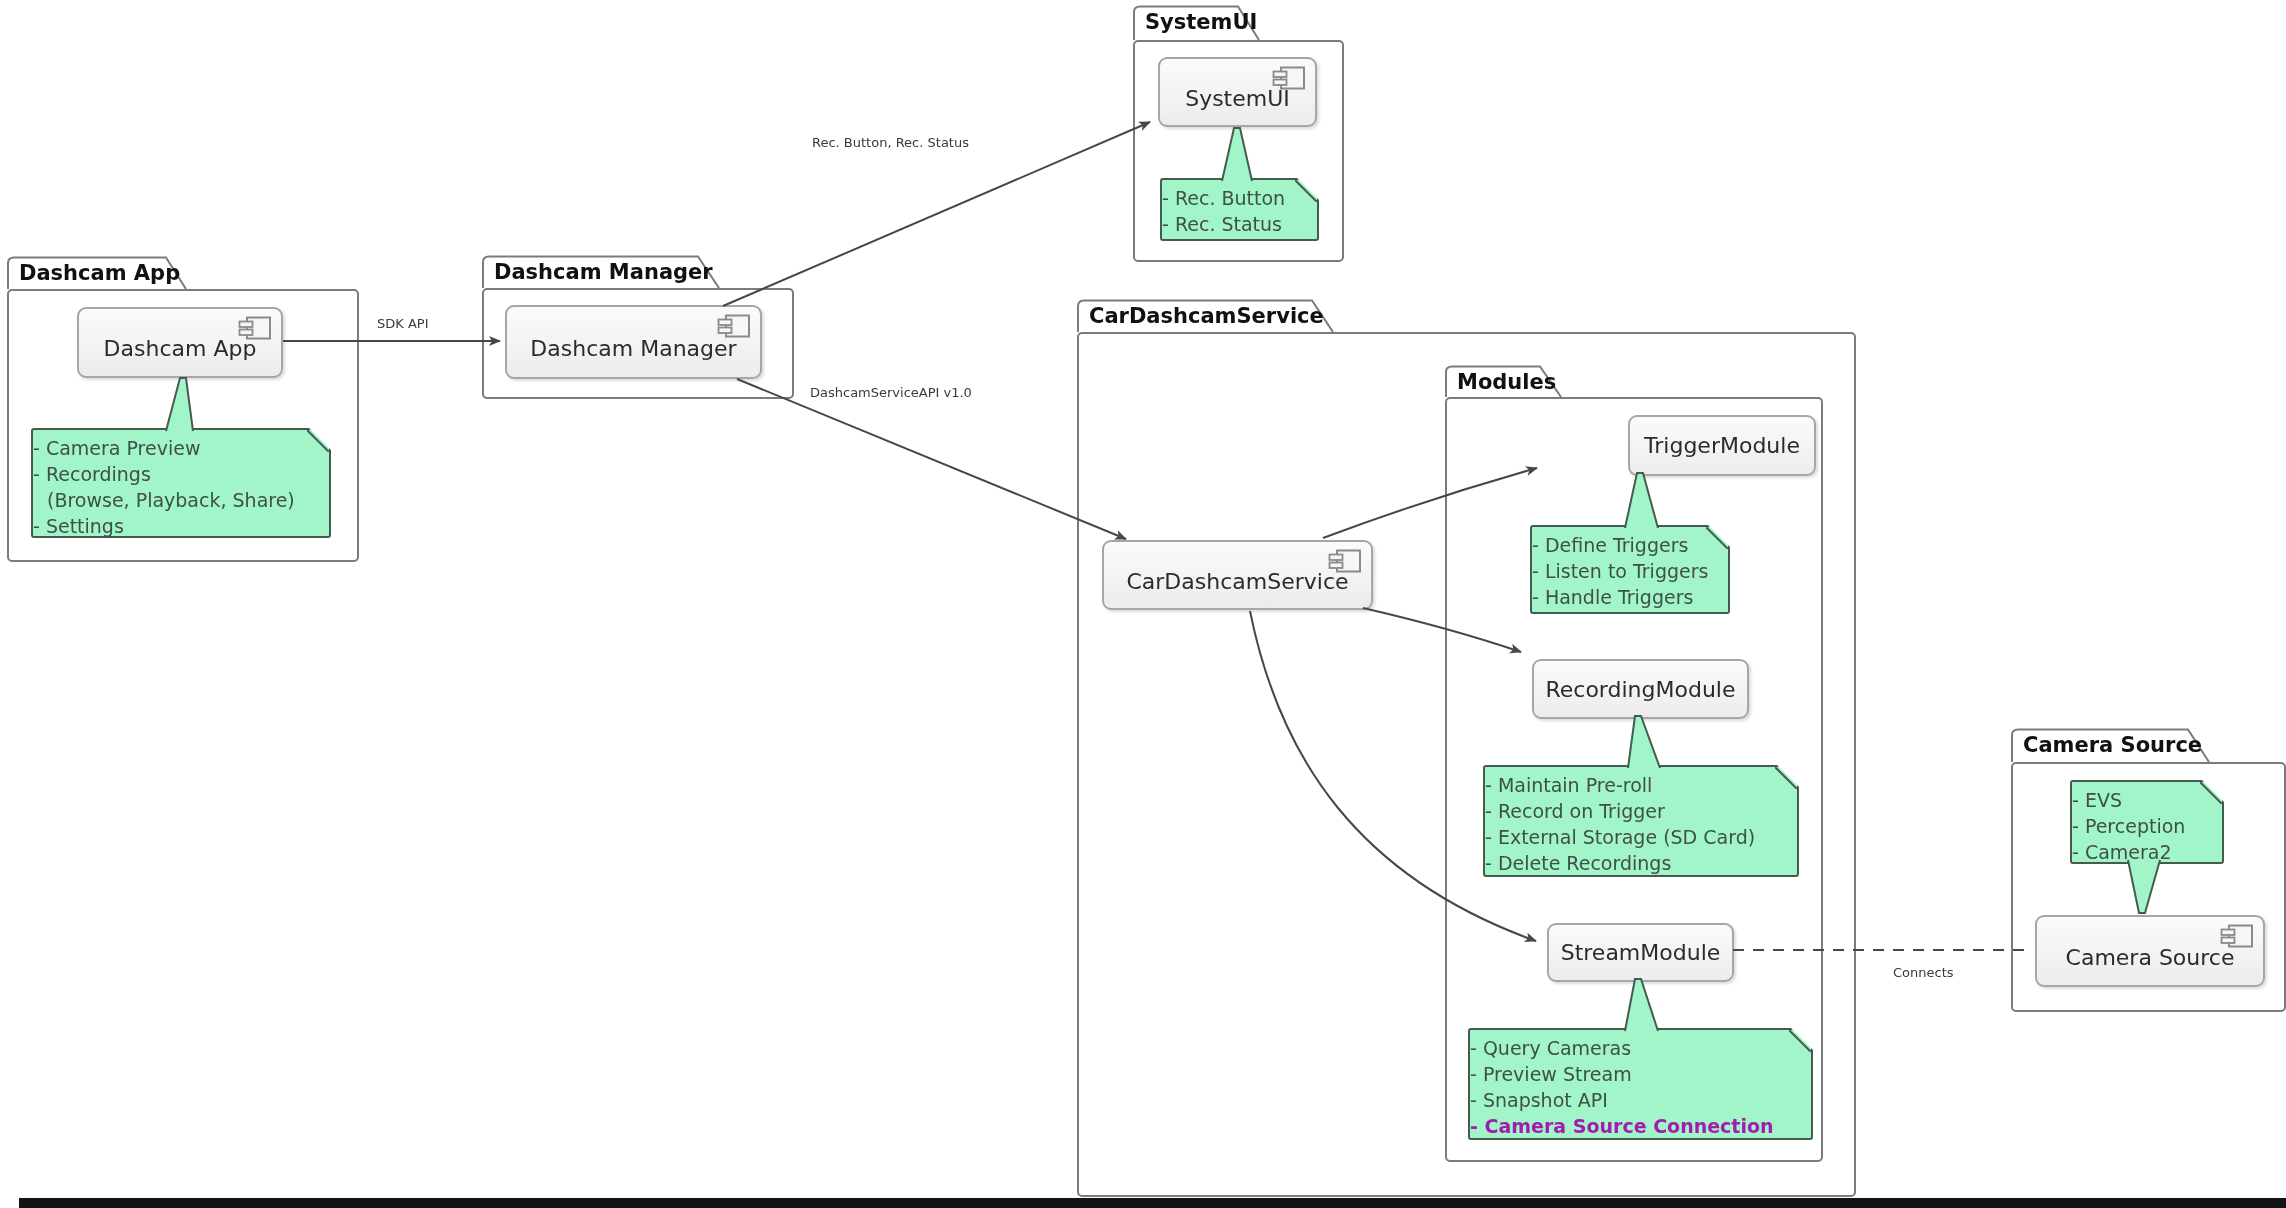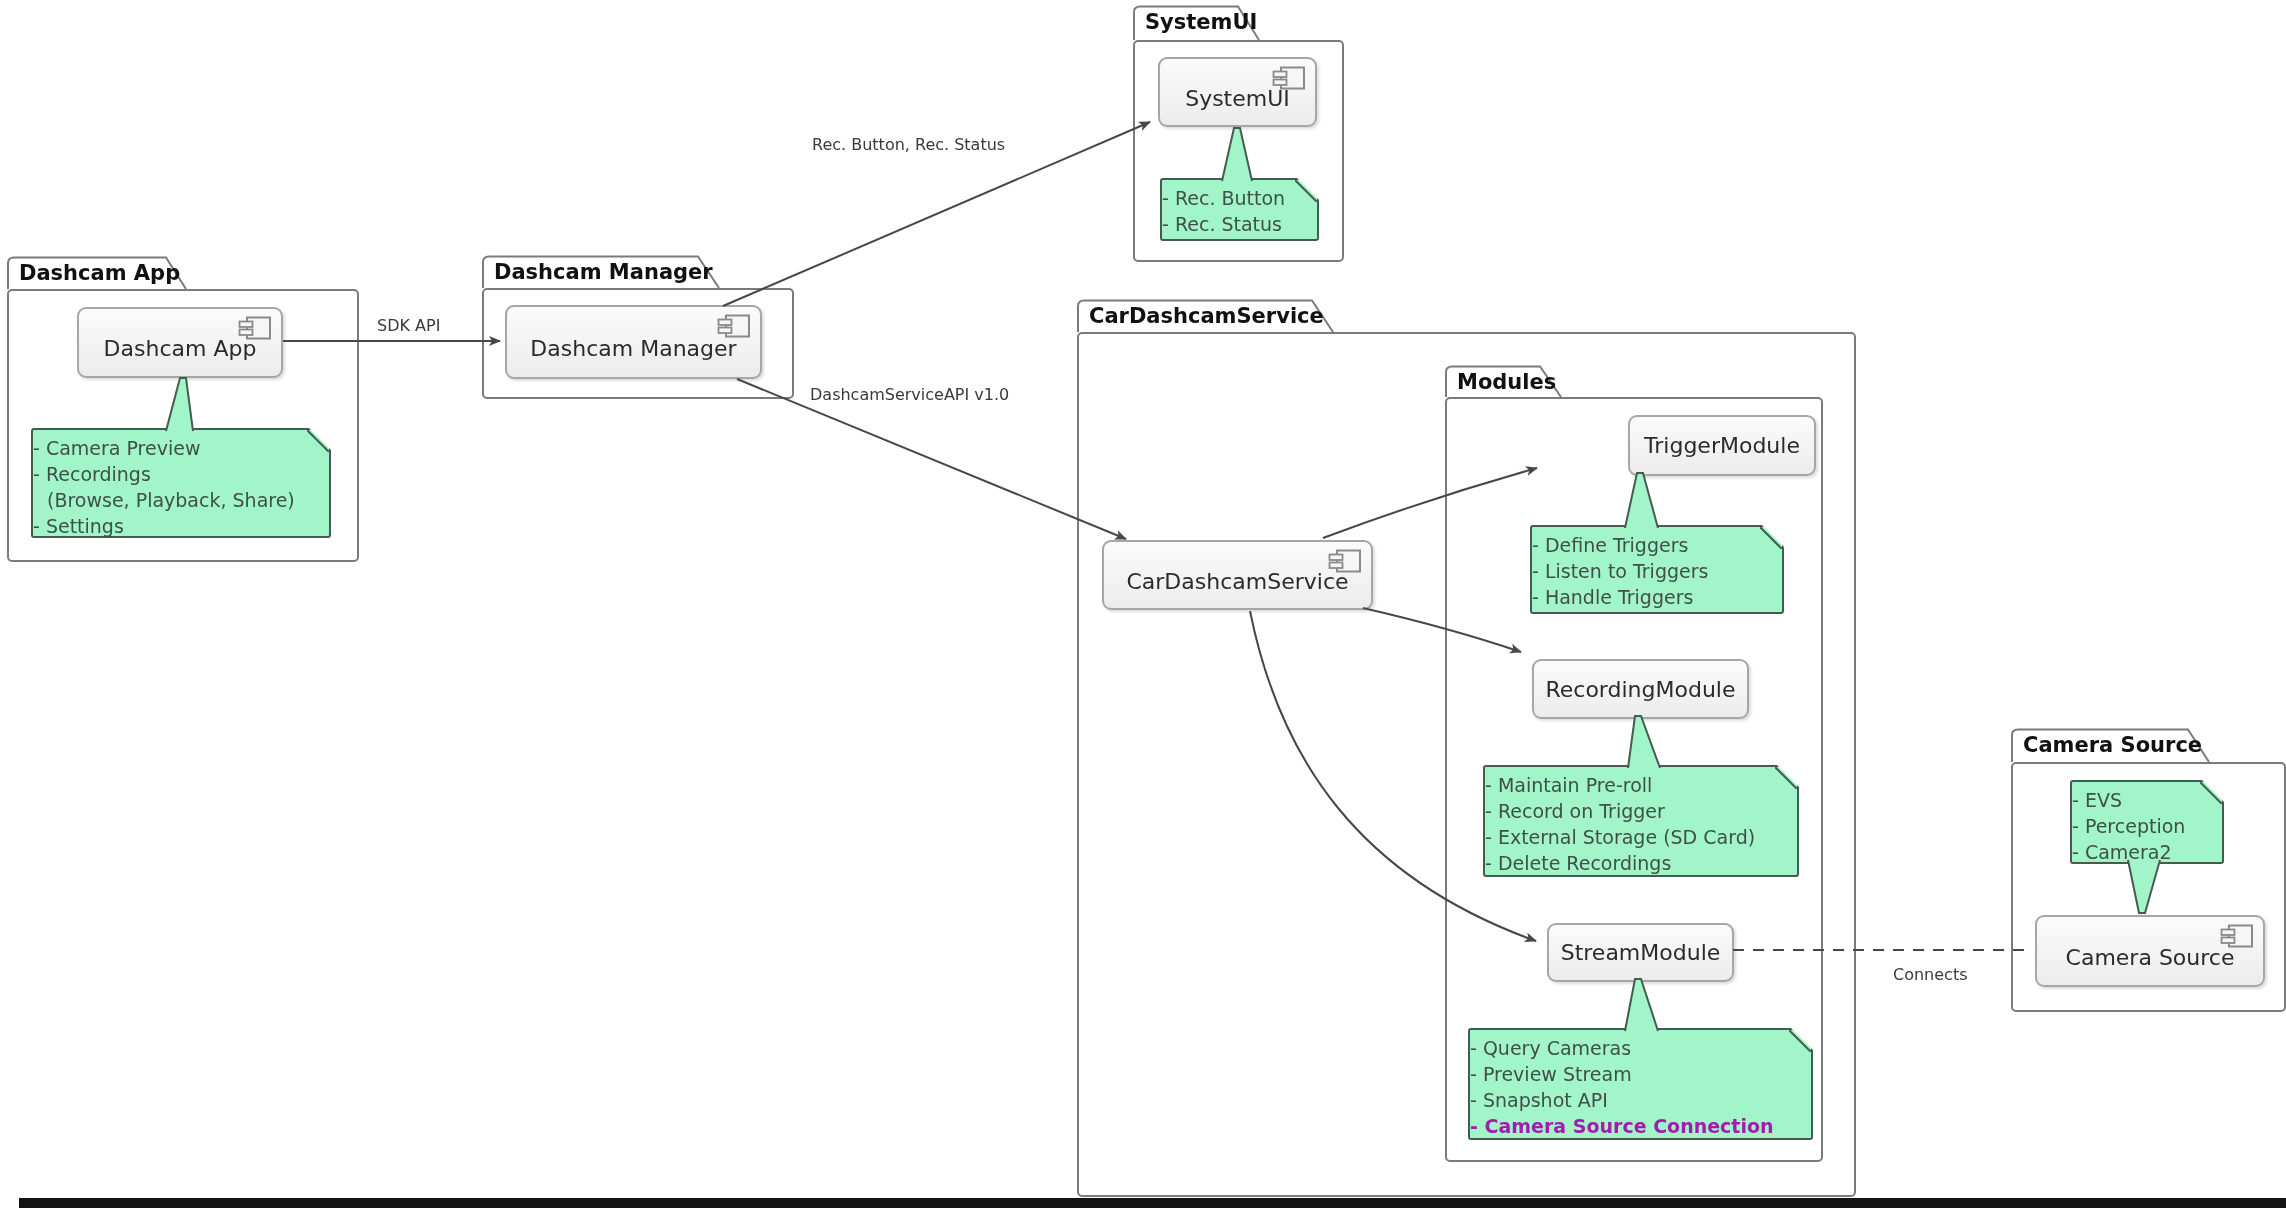--- a/index.html
+++ b/index.html
@@ -33,21 +33,21 @@
     position:absolute; background:#a2f5c9;
     border:2px solid #455b50; border-radius:3px;
     color:#3e5047; font-size:19px; line-height:26px;
     padding:5px 0; box-sizing:border-box; white-space:nowrap;
   }
   .note .indent { padding-left:14px; }
   .note .bold { font-weight:bold; color:#a21caf; }
   .note .fold { position:absolute; top:-2px; right:-2px; }
   
   .elabel {
-    position:absolute; font-size:16px; color:#3a3a3a; white-space:nowrap;
+    position:absolute; font-size:13px; color:#3a3a3a; white-space:nowrap;
   }
   
   #edges { position:absolute; left:0; top:0; pointer-events:none; }
   .bottom-bar { position:absolute; background:#131313; }
 </style>
 </head>
 <body>
 
 <div class="pkg-body" style="left:7px;top:289px;width:348px;height:269px;"></div>
 <div class="pkg-tab" style="left:7px;top:256px;width:180px;height:33px;">
@@ -110,21 +110,21 @@
 
 <div class="note" style="left:1160px;top:178px;width:159px;height:63px;">
   <div>- Rec. Button</div>
   <div>- Rec. Status</div>
   <svg class="fold" width="24" height="24" viewBox="0 0 24 24">
       <polygon points="2,0 24,0 24,22" fill="#ffffff"></polygon>
       <path d="M0,2 L22,24" stroke="#455b50" stroke-width="2" fill="none"></path>
     </svg>
 </div>
 
-<div class="note" style="left:1530px;top:525px;width:254px;height:89px;">
+<div class="note" style="left:1530px;top:525px;width:200px;height:89px;">
   <div>- Define Triggers</div>
   <div>- Listen to Triggers</div>
   <div>- Handle Triggers</div>
   <svg class="fold" width="24" height="24" viewBox="0 0 24 24">
       <polygon points="2,0 24,0 24,22" fill="#ffffff"></polygon>
       <path d="M0,2 L22,24" stroke="#455b50" stroke-width="2" fill="none"></path>
     </svg>
 </div>
 
 <div class="note" style="left:1483px;top:765px;width:316px;height:112px;">

